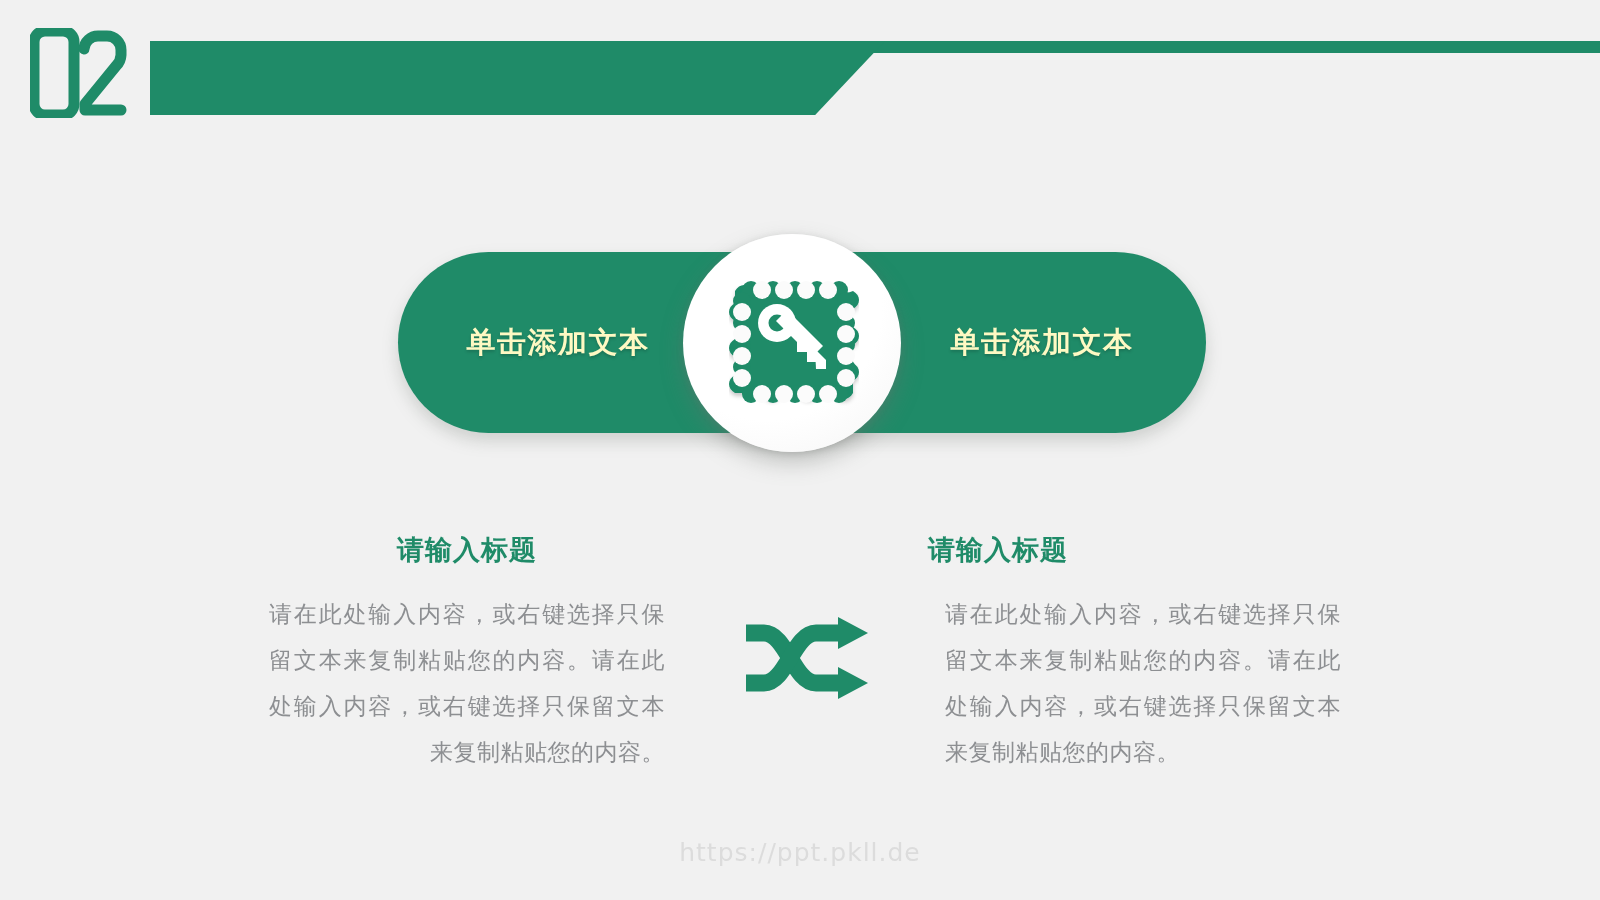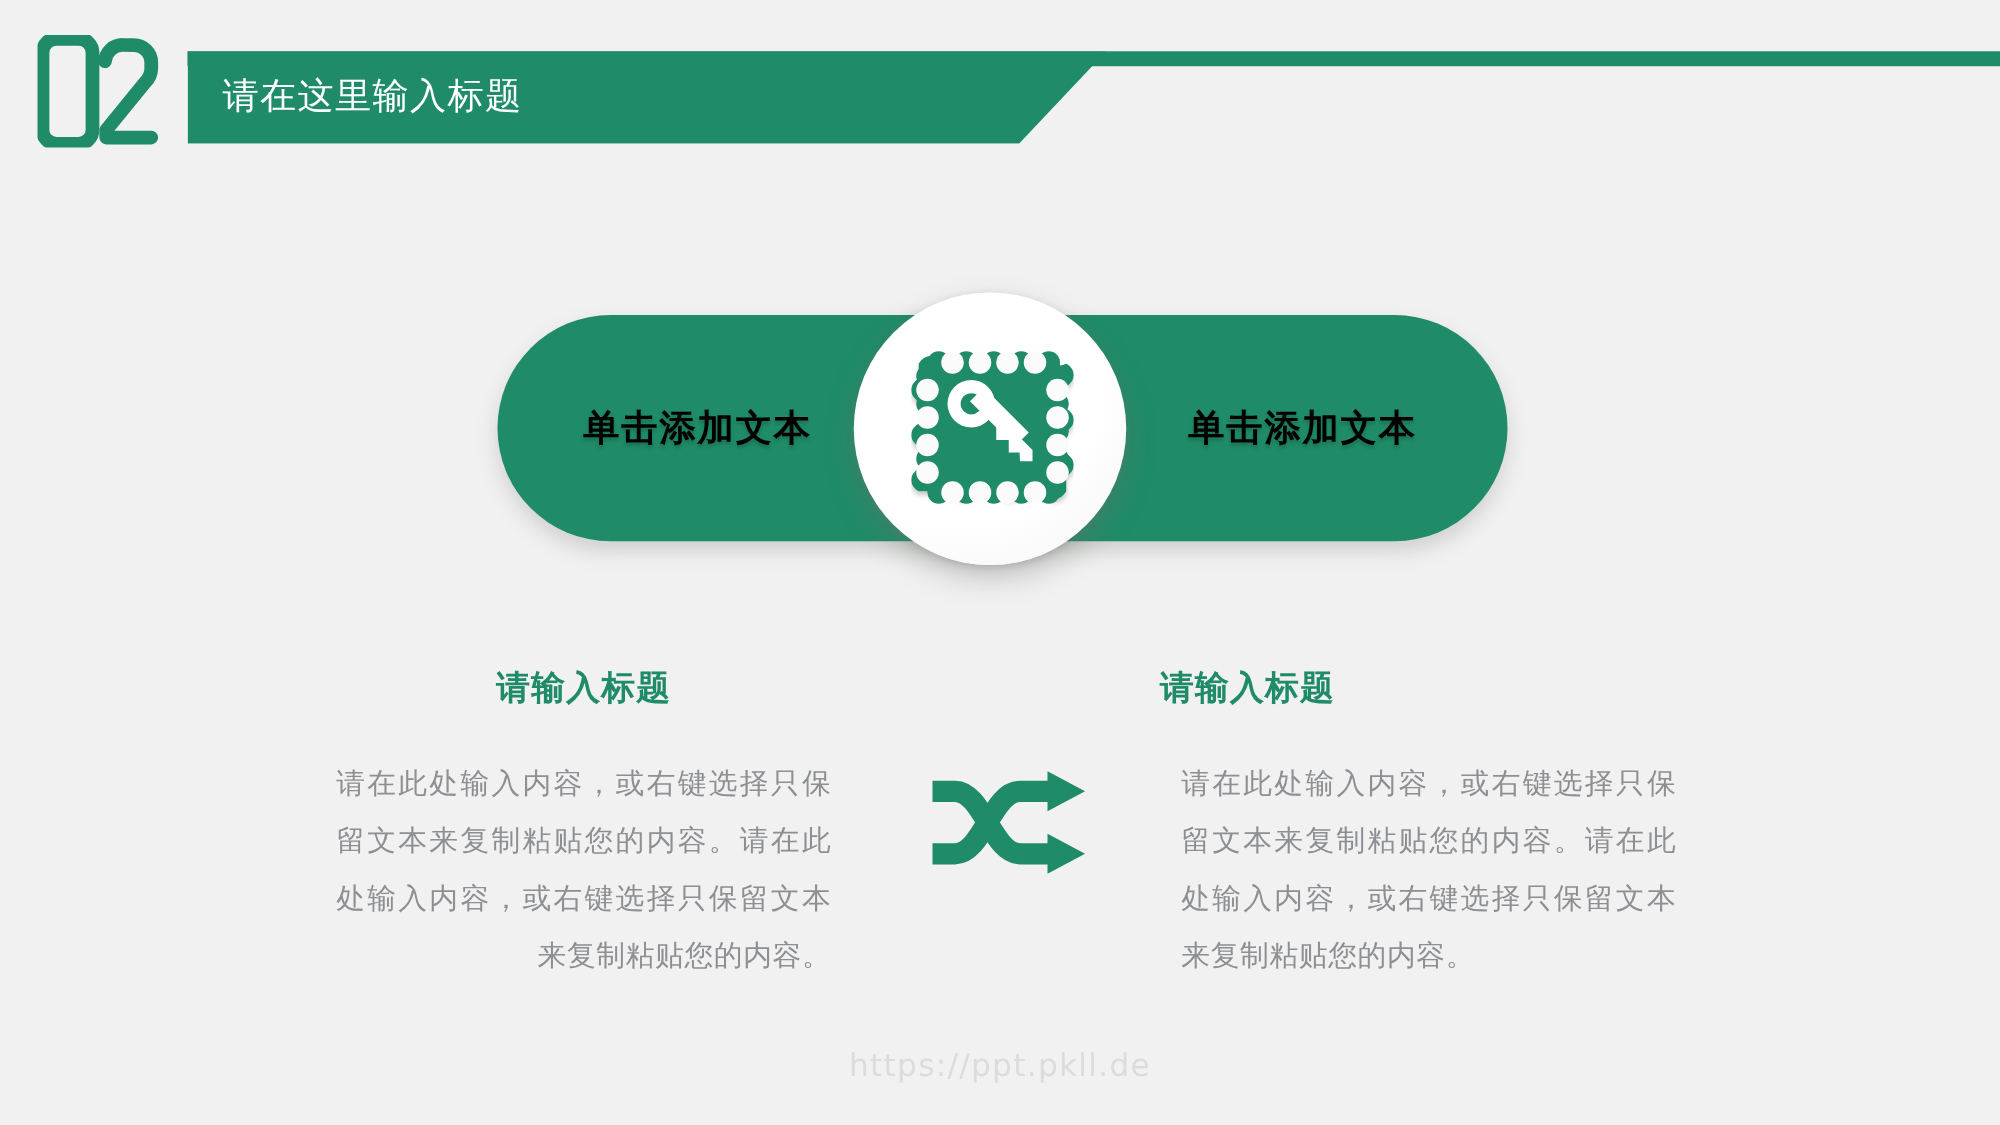--- a/index.html
+++ b/index.html
@@ -73,21 +73,21 @@
   }
   .pill-label {
     position: absolute;
     top: 0;
     height: 181px;
     display: flex;
     align-items: center;
     justify-content: center;
     font-size: 29px;
     font-weight: bold;
-    color: #000000;
+    color: #fef9c3;
     letter-spacing: 1.5px;
     text-shadow: 0 2px 3px rgba(0,0,0,0.18);
   }
   #pill-label-left  { left: 30px;  width: 260px; }
   #pill-label-right { left: 510px; width: 268px; }
 
   
   #icon-circle {
     position: absolute;
     left: 683px;
@@ -115,21 +115,21 @@
     width: 430px;
   }
   #column-left  { left: 252px; text-align: right; }
   #column-right { left: 928px; text-align: left; }
 
   .column-heading {
     font-size: 27px;
     font-weight: bold;
     color: #1f8b68;
     letter-spacing: 1px;
-    margin: 0 0 36px 0;
+    margin: 0 0 24px 0;
     line-height: 34px;
   }
   #column-left  .column-heading { text-align: center; }
   #column-right .column-heading { text-align: left; }
 
   .column-body {
     font-size: 23px;
     line-height: 46px;
     color: #8d8f92;
     letter-spacing: 0.5px;
@@ -163,21 +163,20 @@
 </style>
 </head>
 <body>
 
 <div id="header">
 
   <div id="header-rule"></div>
 
   <div id="header-banner"></div>
 
-  <div id="header-title">请在这里输入标题</div>
 
   <div id="section-number">
     <svg width="100" height="90" viewBox="0 0 100 90" xmlns="http://www.w3.org/2000/svg">
 
       <rect x="4" y="3" width="40" height="84" rx="11" ry="11" fill="none" stroke="#1f8b68" stroke-width="11"></rect>
 
       <path d="M54 21 a14 14 0 0 1 14 -13 h9 a14 14 0 0 1 14 14 v5
                a16 16 0 0 1 -5 11 L55 76 v6 h36" fill="none" stroke="#1f8b68" stroke-width="11" stroke-linecap="round" stroke-linejoin="round"></path>
     </svg>
   </div>

